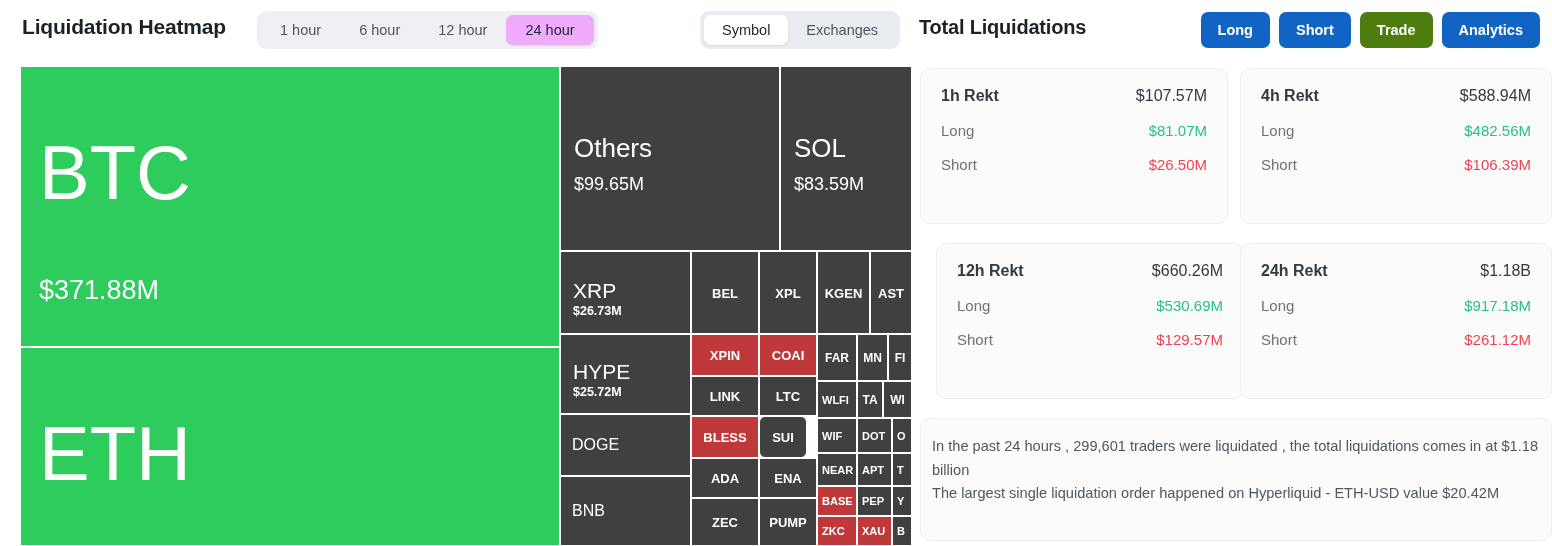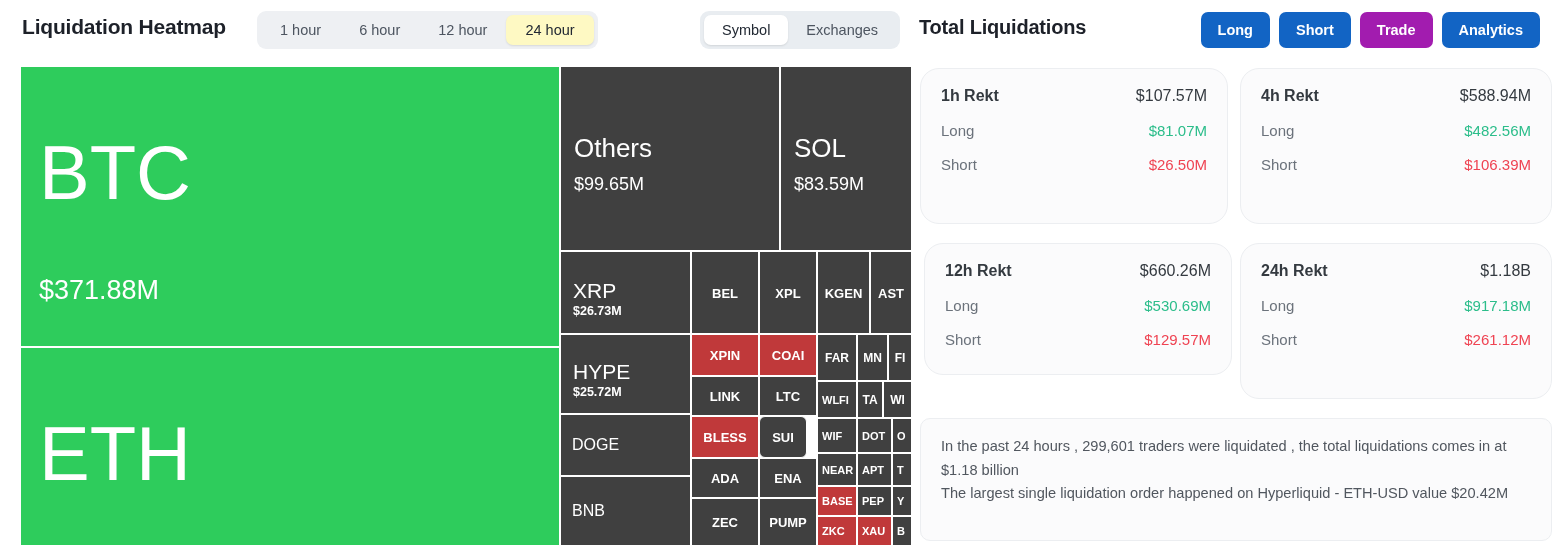--- a/index.html
+++ b/index.html
@@ -20,21 +20,21 @@
   .seg-time {
     position: absolute; left: 257px; top: 11px;
     height: 38px; background: #eef0f3; border-radius: 9px;
     display: flex; align-items: center; padding: 4px;
   }
   .seg-time .seg {
     height: 30px; padding: 0 19px; display: flex; align-items: center;
     font-size: 14.5px; color: #4d5560; border-radius: 7px; cursor: pointer;
     white-space: nowrap;
   }
-  .seg-time .seg.active { background: #fef9c3; color: #222933; box-shadow: 0 1px 2px rgba(0,0,0,.10); }
+  .seg-time .seg.active { background: #f0abfc; color: #222933; box-shadow: 0 1px 2px rgba(0,0,0,.10); }
 
   .seg-mode {
     position: absolute; left: 700px; top: 11px;
     height: 38px; background: #e9edf1; border-radius: 9px;
     display: flex; align-items: center; padding: 4px;
   }
   .seg-mode .seg {
     height: 30px; padding: 0 18px; display: flex; align-items: center;
     font-size: 14.5px; color: #4d5560; border-radius: 7px; cursor: pointer; white-space: nowrap;
   }
@@ -75,34 +75,34 @@
   .sz-m  .tval  { font-size: 12.5px; font-weight: bold; left: 12px; top: 50%; margin-top: 12px; }
   .sz-s  .tname { font-size: 16px; left: 11px; top: 50%; transform: translateY(-50%); }
   .sz-xs .tname { font-size: 13px; font-weight: bold; left: 50%; top: 50%; transform: translate(-50%,-50%); }
   .sz-xxs .tname{ font-size: 12px; font-weight: bold; left: 50%; top: 50%; transform: translate(-50%,-50%); }
   .sz-tiny .tname{font-size: 11px; font-weight: bold; left: 4px; top: 50%; transform: translateY(-50%); }
 
   
   .cards { position: absolute; left: 920px; top: 68px; width: 632px; }
   .card {
     position: absolute; background: #fbfbfc; border: 1px solid #eceef1;
-    border-radius: 19px; padding: 18px 20px 16px 20px;
+    border-radius: 10px; padding: 18px 20px 16px 20px;
   }
   .card-row { display: flex; justify-content: space-between; align-items: baseline; }
   .card-row + .card-row { margin-top: 17px; }
   .r-title { font-size: 16px; font-weight: bold; color: #343a40; }
   .r-total { font-size: 16px; font-weight: normal; color: #343a40; }
   .r-label { font-size: 15px; color: #6b727b; }
   .r-long  { font-size: 15px; color: #2bbd8a; }
   .r-short { font-size: 15px; color: #ef4352; }
 
   .summary {
     position: absolute; left: 920px; top: 418px; width: 632px; height: 123px;
     background: #fbfbfc; border: 1px solid #eceef1; border-radius: 10px;
-    padding: 16px 20px; color: #51575f; font-size: 14.6px; line-height: 1.62;
+    padding: 16px 11px; color: #51575f; font-size: 14.6px; line-height: 1.62;
   }
 </style>
 </head>
 <body>
 
 <div class="app">
 
   <div class="topbar">
     <div class="page-title">Liquidation Heatmap</div>
 
@@ -116,21 +116,21 @@
     <div class="seg-mode">
         <div class="seg active">Symbol</div>
         <div class="seg">Exchanges</div>
       </div>
 
     <div class="panel-title">Total Liquidations</div>
 
     <div class="actions">
         <button class="btn-action" style="background: rgb(18, 100, 196);">Long</button>
         <button class="btn-action" style="background: rgb(18, 100, 196);">Short</button>
-        <button class="btn-action" style="background: #a21caf;">Trade</button>
+        <button class="btn-action" style="background: #4d7c0f;">Trade</button>
         <button class="btn-action" style="background: rgb(18, 100, 196);">Analytics</button>
       </div>
   </div>
 
   <div class="treemap">
       <div class="tile green sz-xl" style="left: 0px; top: 0px; width: 540px; height: 281px;">
         <span class="tname">BTC</span>
         <span class="tval">$371.88M</span>
       </div>
       <div class="tile green sz-xl" style="left: 0px; top: 281px; width: 540px; height: 199px;">
@@ -278,21 +278,21 @@
         </div>
         <div class="card-row">
           <span class="r-label">Long</span>
           <span class="r-long">$482.56M</span>
         </div>
         <div class="card-row">
           <span class="r-label">Short</span>
           <span class="r-short">$106.39M</span>
         </div>
       </div>
-      <div class="card" style="left: 4px; top: 175px; width: 308px; height: 132px;">
+      <div class="card" style="left: 16px; top: 175px; width: 308px; height: 156px;">
         <div class="card-row">
           <span class="r-title">12h Rekt</span>
           <span class="r-total">$660.26M</span>
         </div>
         <div class="card-row">
           <span class="r-label">Long</span>
           <span class="r-long">$530.69M</span>
         </div>
         <div class="card-row">
           <span class="r-label">Short</span>

